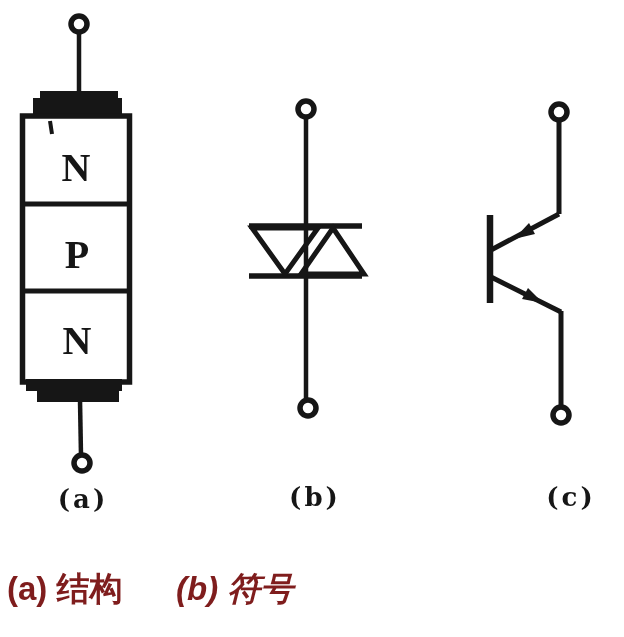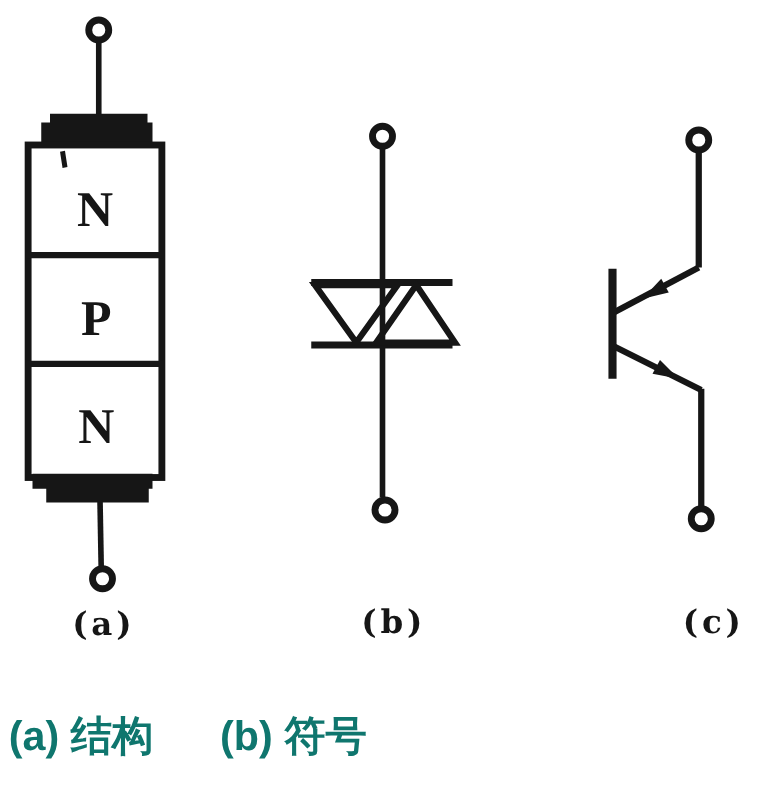--- a/index.html
+++ b/index.html
@@ -47,32 +47,32 @@
     fill: #161616;
     text-anchor: middle;
     letter-spacing: 3px;
   }
   #figure-caption {
     position: absolute;
     left: 0;
     top: 569px;
     width: 624px;
     height: 44px;
-    color: #0f766e;
+    color: #7f1d1d;
     font-weight: 700;
     font-size: 33px;
     line-height: 40px;
     white-space: nowrap;
   }
   .caption-item {
     position: absolute;
     top: 0;
   }
   #caption-a { left: 7px; }
-  #caption-b { left: 176px; }
+  #caption-b { left: 176px; font-style: italic; }
   #caption-c { left: 350px; }
 </style>
 </head>
 <body>
 
 <div id="page">
 
   <svg id="figure-svg" width="624" height="637" viewBox="0 0 624 637">
 
     <g>

